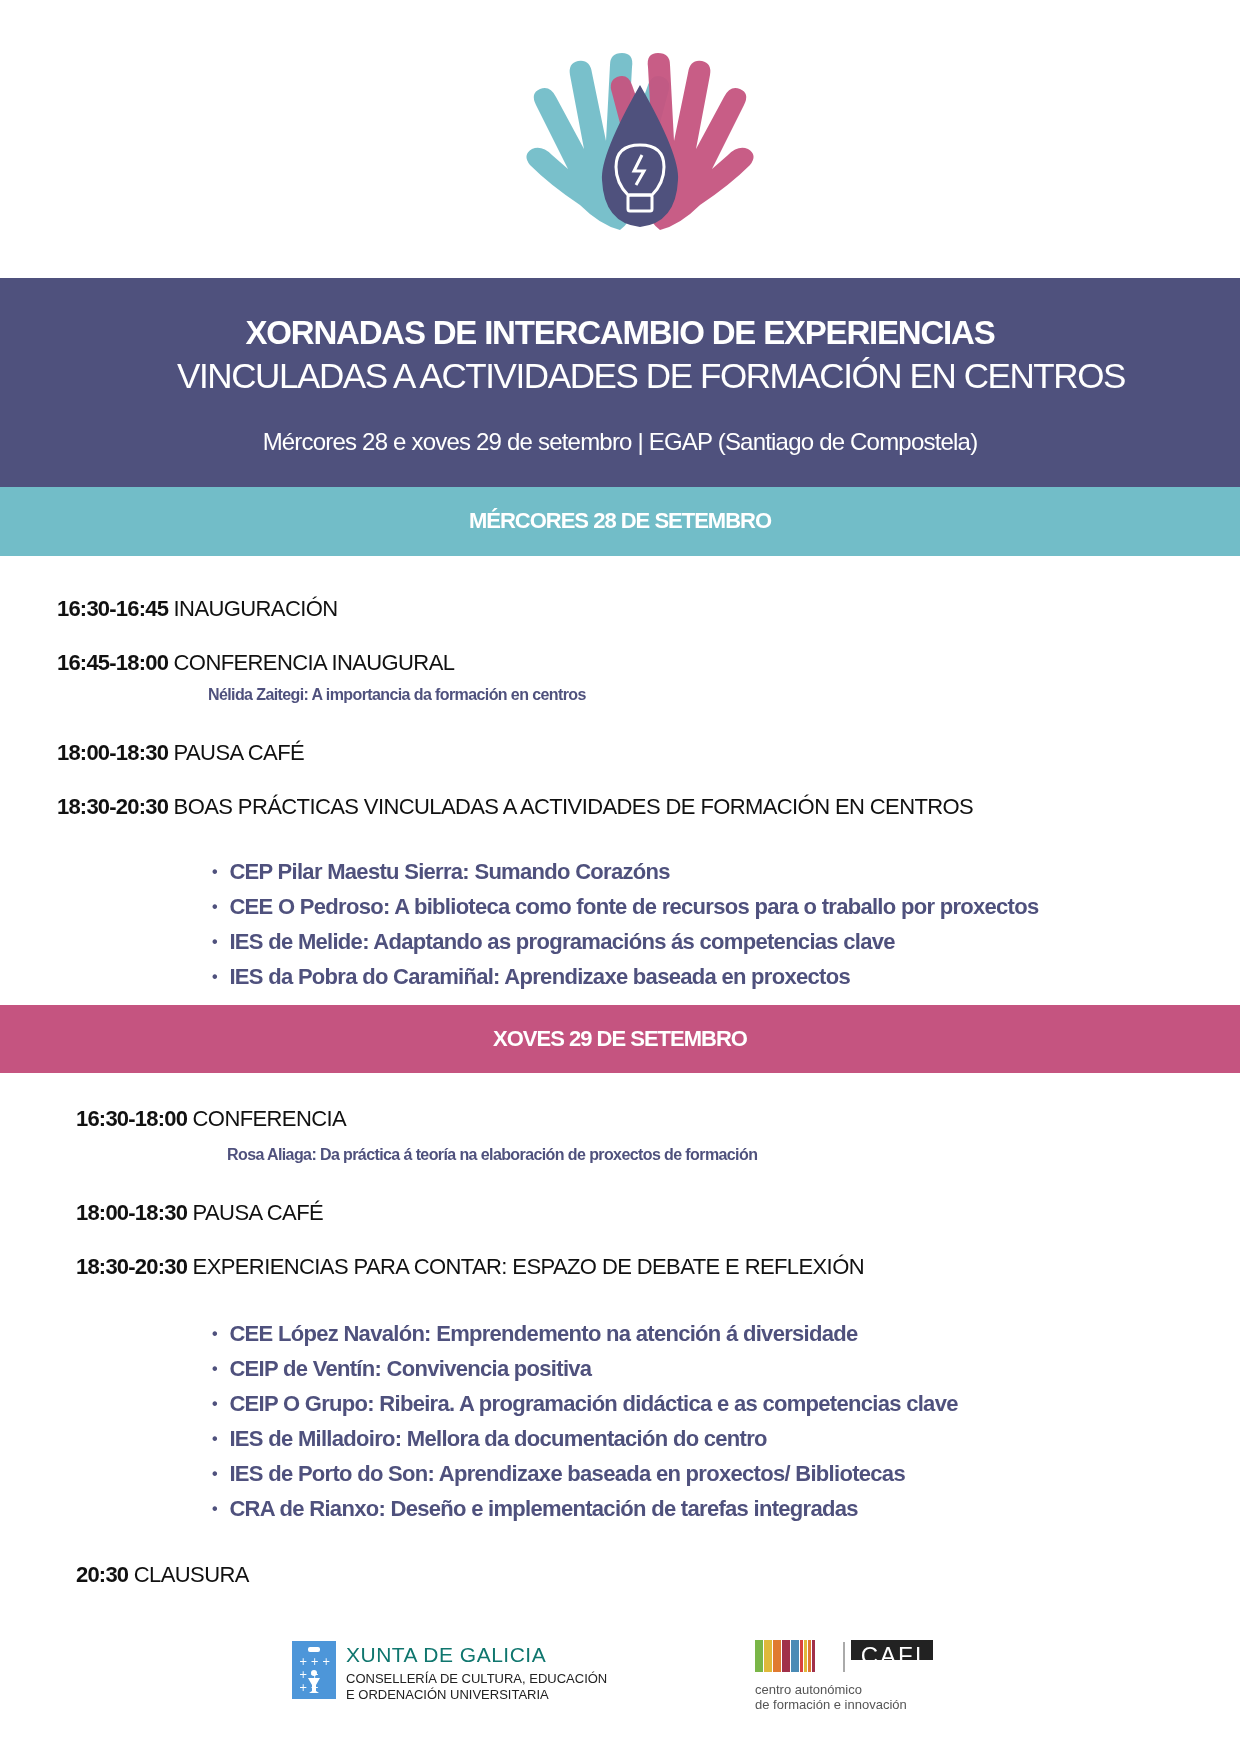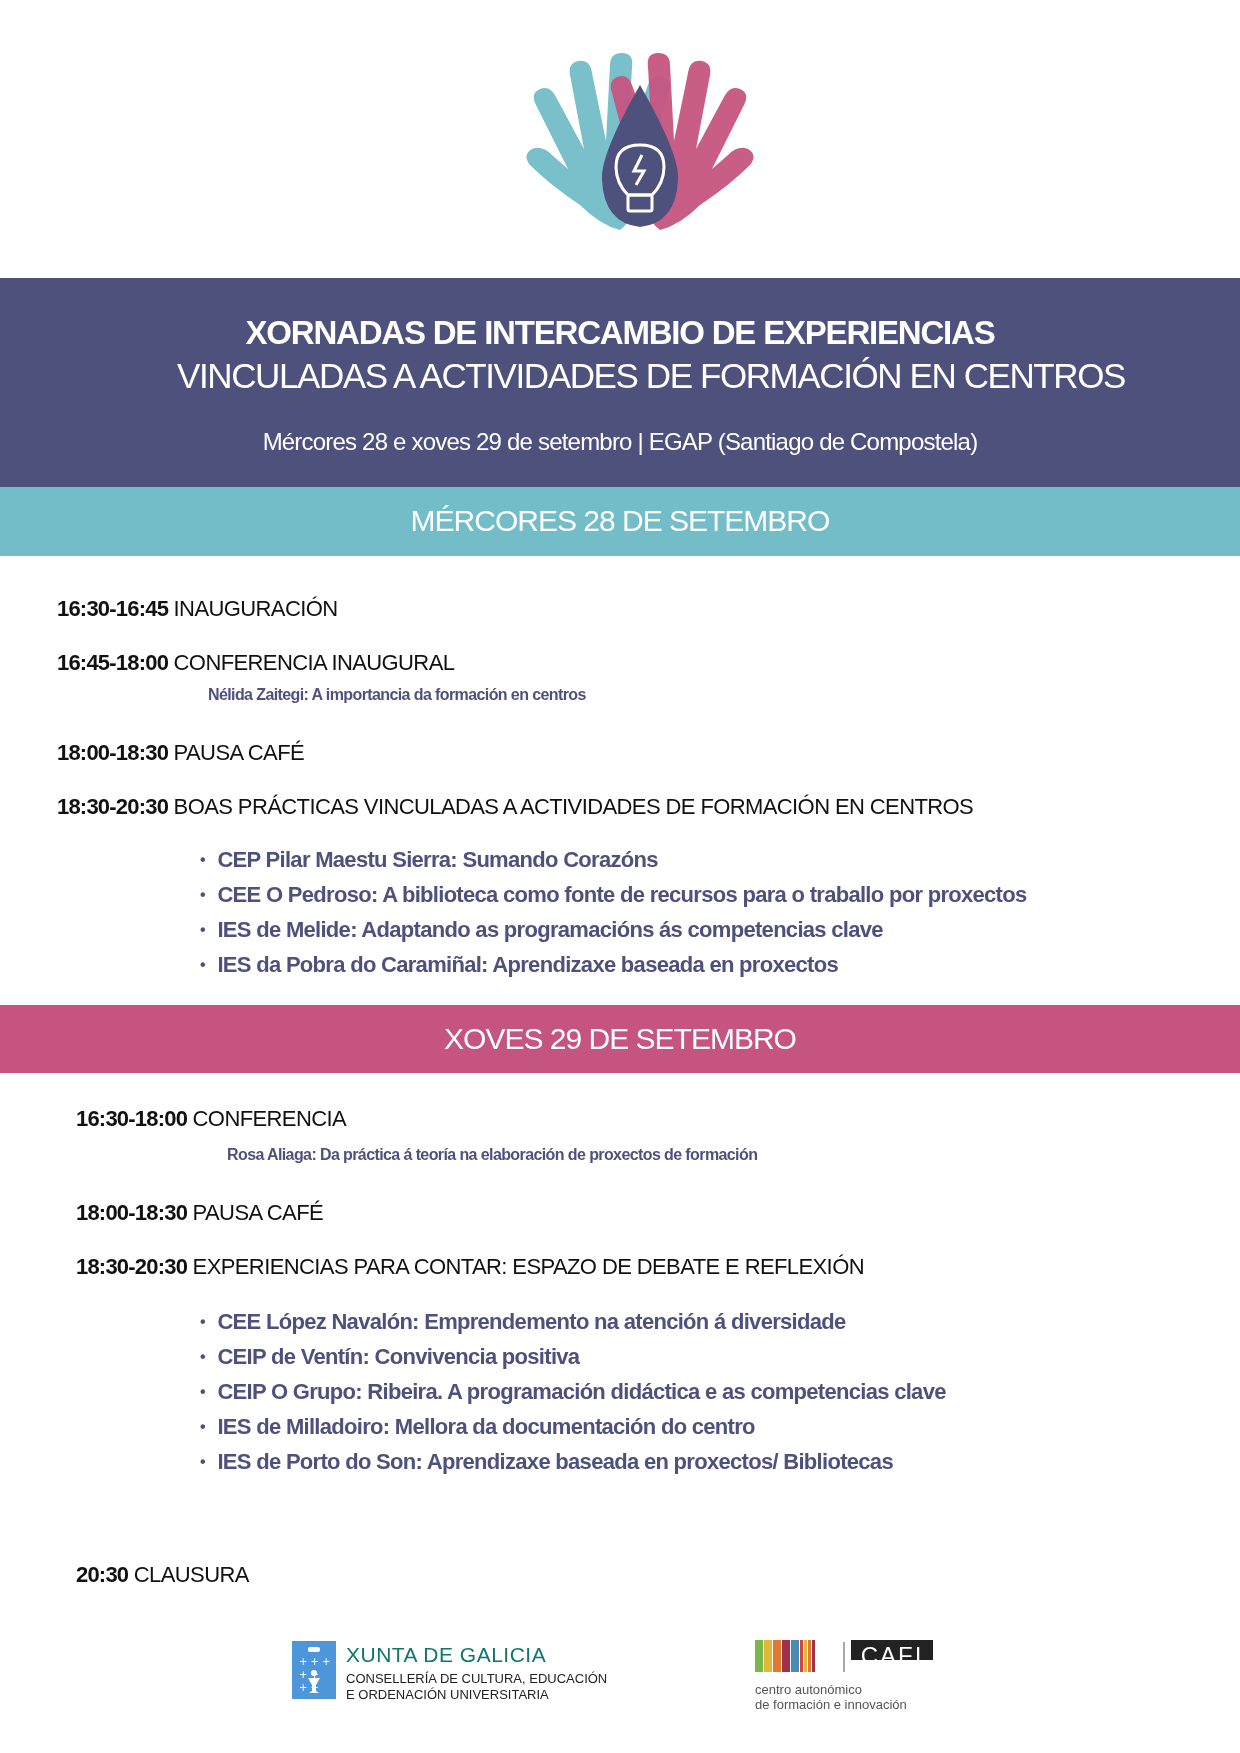--- a/index.html
+++ b/index.html
@@ -5,26 +5,26 @@
   html, body { margin:0; padding:0; background:#ffffff; }
   body { width:1240px; height:1753px; position:relative; overflow:hidden; font-family:"Liberation Sans", sans-serif; color:#111; }
   .logo { position:absolute; left:520px; top:45px; width:240px; height:200px; }
   .band { position:absolute; left:0; width:1240px; text-align:center; color:#fff; }
   .band-head { top:278px; height:209px; background:#4f517d; }
   .title1 { position:absolute; top:36px; left:0; width:100%; font-weight:bold; font-size:33px; letter-spacing:-1.2px; }
   .title2 { position:absolute; top:78px; left:0; width:100%; font-size:35px; letter-spacing:-1.4px;padding-left:31px; }
   .subtitle { position:absolute; top:150px; left:0; width:100%; font-size:24px; letter-spacing:-0.8px; }
   .band-day1 { top:487px; height:69px; background:#72bdc8; }
   .band-day2 { top:1005px; height:68px; background:#c55480; }
-  .day-title { line-height:68px; font-weight:normal; font-size:30px; letter-spacing:-1px; }
+  .day-title { line-height:68px; font-weight:bold; font-size:22px; letter-spacing:-1px; }
   .row { position:absolute; font-size:22px; letter-spacing:-0.6px; white-space:nowrap; }
   .time { font-weight:bold; letter-spacing:-0.8px; }
   .talk { position:absolute; font-size:16px; font-weight:bold; color:#4f517d; letter-spacing:-0.6px; white-space:nowrap; }
   .speaker { color:#4f517d; font-weight:900; }
-  ul.items { position:absolute; margin:4px; padding:0; list-style:none; }
+  ul.items { position:absolute; margin:16px; padding:0; list-style:none; }
   ul.items li { font-size:22px; font-weight:bold; color:#4f517d; letter-spacing:-0.7px; white-space:nowrap; height:35px; line-height:35px; }
   ul.items li .dot { display:inline-block; width:12px; font-size:16px; vertical-align:top; }
   .footer-xunta { position:absolute; left:292px; top:1641px; }
   .xunta-shield { position:absolute; left:0; top:0; width:44px; height:58px; background:#4d96d9; }
   .xunta-name { position:absolute; left:54px; top:2px; font-size:21px; letter-spacing:0.5px; color:#0f766e; white-space:nowrap; }
   .xunta-sub { position:absolute; left:54px; top:30px; font-size:13px; color:#222; white-space:nowrap; line-height:16px; }
   .footer-cafi { position:absolute; left:755px; top:1640px; }
   .stripes { position:absolute; left:0; top:0; height:32px; width:80px; display:flex; }
   .stripes span { display:block; height:32px; margin-right:1px; }
   .sep { position:absolute; left:88px; top:2px; width:2px; height:30px; background:#aaa; }
@@ -107,20 +107,21 @@
   <span class="time">18:30-20:30</span>
   <span>EXPERIENCIAS PARA CONTAR: ESPAZO DE DEBATE E REFLEXIÓN</span>
 </div>
 
 <ul class="items" style="left:196px; top:1300px;">
   <li><span class="dot">•</span> <span>CEE López Navalón: Emprendemento na atención á diversidade</span></li>
   <li><span class="dot">•</span> <span>CEIP de Ventín: Convivencia positiva</span></li>
   <li><span class="dot">•</span> <span>CEIP O Grupo: Ribeira. A programación didáctica e as competencias clave</span></li>
   <li><span class="dot">•</span> <span>IES de Milladoiro: Mellora da documentación do centro</span></li>
   <li><span class="dot">•</span> <span>IES de Porto do Son: Aprendizaxe baseada en proxectos/ Bibliotecas</span></li>
+  <li><span class="dot">•</span> <span>CRA de Rianxo: Deseño e implementación de tarefas integradas</span></li>
 </ul>
 
 <div class="row" style="left:76px; top:1550px;margin-top:12px;">
   <span class="time">20:30</span>
   <span>CLAUSURA</span>
 </div>
 
 <div class="footer-xunta">
   <div class="xunta-shield">
     <svg width="44" height="58" viewBox="0 0 44 58">

